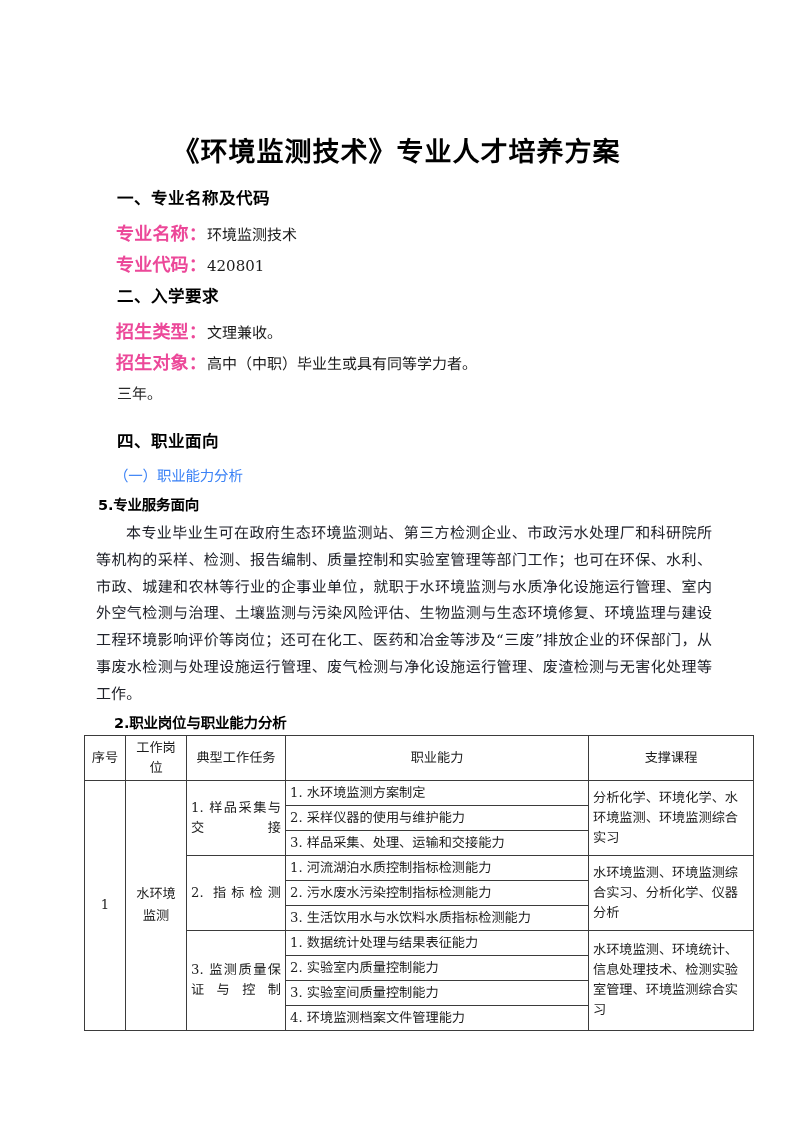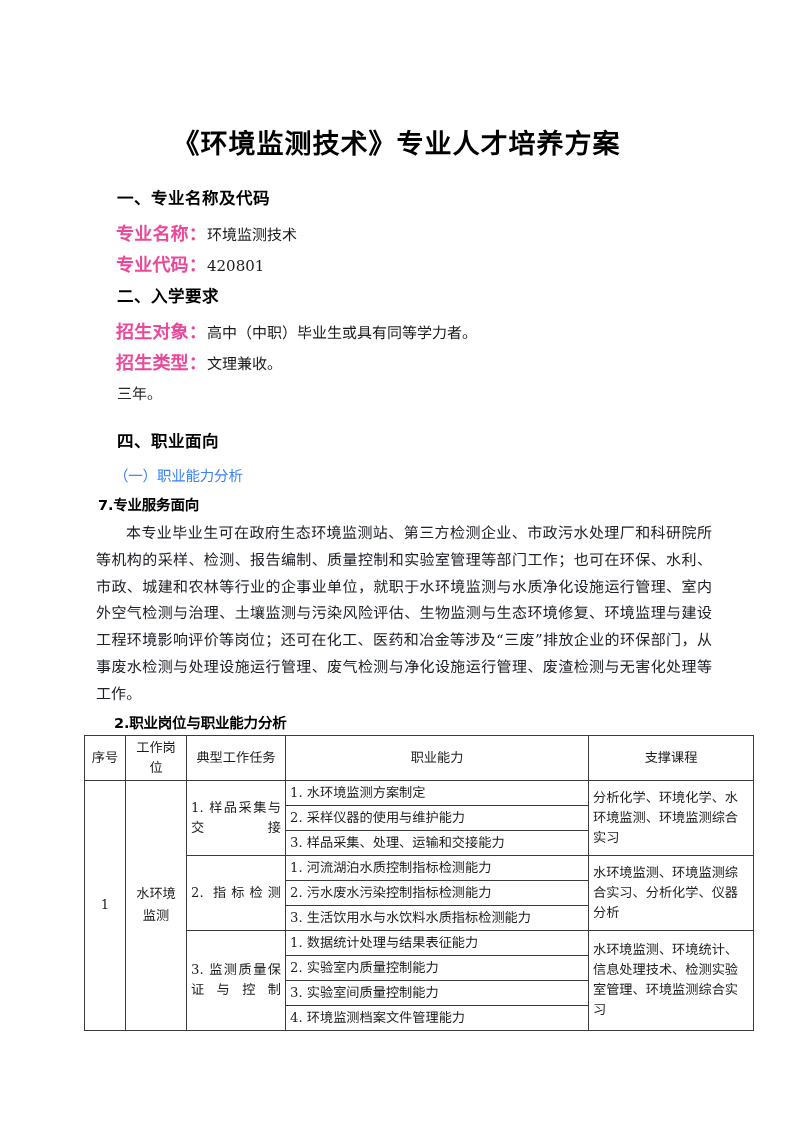--- a/index.html
+++ b/index.html
@@ -20,21 +20,21 @@
     position: relative;
     width: 793px;
     height: 1122px;
     box-sizing: border-box;
   }
 
   
   .doc-title {
     position: absolute;
     left: 0;
-    top: 104px;
+    top: 112px;
     width: 793px;
     text-align: center;
     font-size: 27px;
     font-weight: bold;
     letter-spacing: 1px;
     font-family: "DejaVu Serif", "Liberation Serif", serif;
     color: #000000;
   }
 
   
@@ -174,35 +174,35 @@
       <span class="k">专业名称：</span><span class="v">环境监测技术</span>
     </div>
 
     <div class="kv-line">
       <span class="k">专业代码：</span><span class="v">420801</span>
     </div>
 
     <div class="h-section">二、入学要求</div>
 
     <div class="kv-line">
+      <span class="k">招生类型：</span><span class="v">文理兼收。</span>
+    </div>
+
+    <div class="kv-line">
       <span class="k">招生对象：</span><span class="v">高中（中职）毕业生或具有同等学力者。</span>
     </div>
 
-    <div class="kv-line">
-      <span class="k">招生类型：</span><span class="v">文理兼收。</span>
-    </div>
-
 
     <div class="plain-line">三年。</div>
 
     <div class="h-section">四、职业面向</div>
 
     <div class="h-sub">（一）职业能力分析</div>
 
-    <div class="h-num">7.专业服务面向</div>
+    <div class="h-num">5.专业服务面向</div>
 
     <p class="body-para">本专业毕业生可在政府生态环境监测站、第三方检测企业、市政污水处理厂和科研院所等机构的采样、检测、报告编制、质量控制和实验室管理等部门工作；也可在环保、水利、市政、城建和农林等行业的企事业单位，就职于水环境监测与水质净化设施运行管理、室内外空气检测与治理、土壤监测与污染风险评估、生物监测与生态环境修复、环境监理与建设工程环境影响评价等岗位；还可在化工、医药和冶金等涉及“三废”排放企业的环保部门，从事废水检测与处理设施运行管理、废气检测与净化设施运行管理、废渣检测与无害化处理等工作。</p>
 
     <div class="h-table-cap">2.职业岗位与职业能力分析</div>
 
     <table class="cap-table">
       <thead>
         <tr>
           <td class="c-seq">序号</td>
           <td class="c-post">工作岗位</td>

